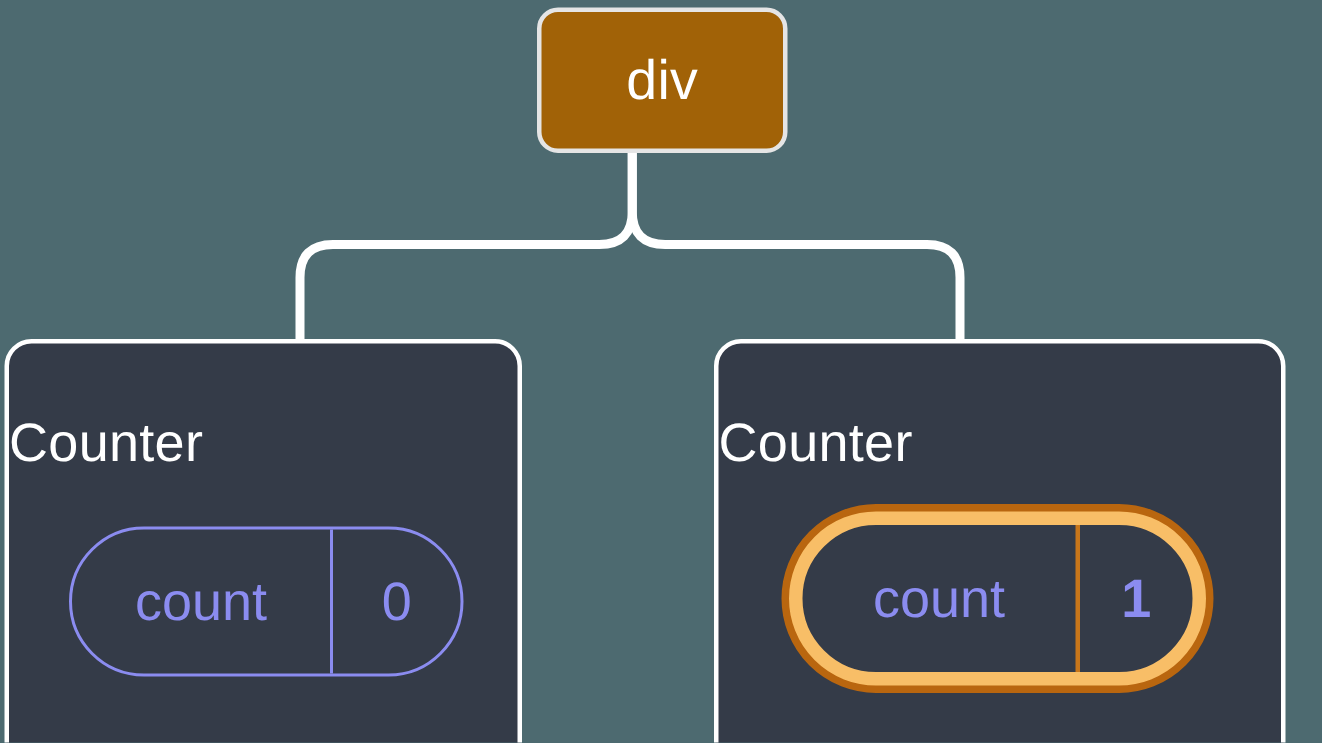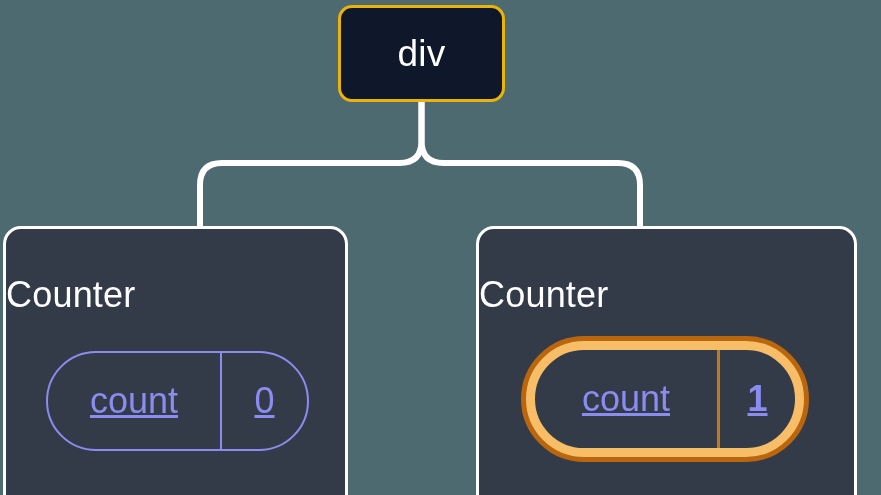--- a/index.html
+++ b/index.html
@@ -27,23 +27,24 @@
     top: 0;
     width: 881px;
     height: 495px;
     pointer-events: none;
   }
 
   
   .node {
     position: absolute;
     box-sizing: border-box;
-    background: #0f172a;
-    border: 3px solid #eab308;
+    background: #a16207;
+    border: 3px solid #e5e5e5;
     border-radius: 14px;
+    margin-left: 20px;
   }
   #node-div {
     left: 338px;
     top: 5px;
     width: 167px;
     height: 97px;
     display: flex;
     align-items: center;
     justify-content: center;
   }
@@ -102,21 +103,20 @@
     width: 263px;
     height: 100px;
   }
   .pill-key, .pill-val {
     display: flex;
     align-items: center;
     justify-content: center;
     color: #8b8cf0;
     font-size: 36px;
     line-height: 1;
-    text-decoration: underline;
   }
   .pill-plain .pill-key {
     width: 172px;
     border-right: 2px solid #8b8cf0;
   }
   .pill-plain .pill-val {
     flex: 1;
   }
 
   

